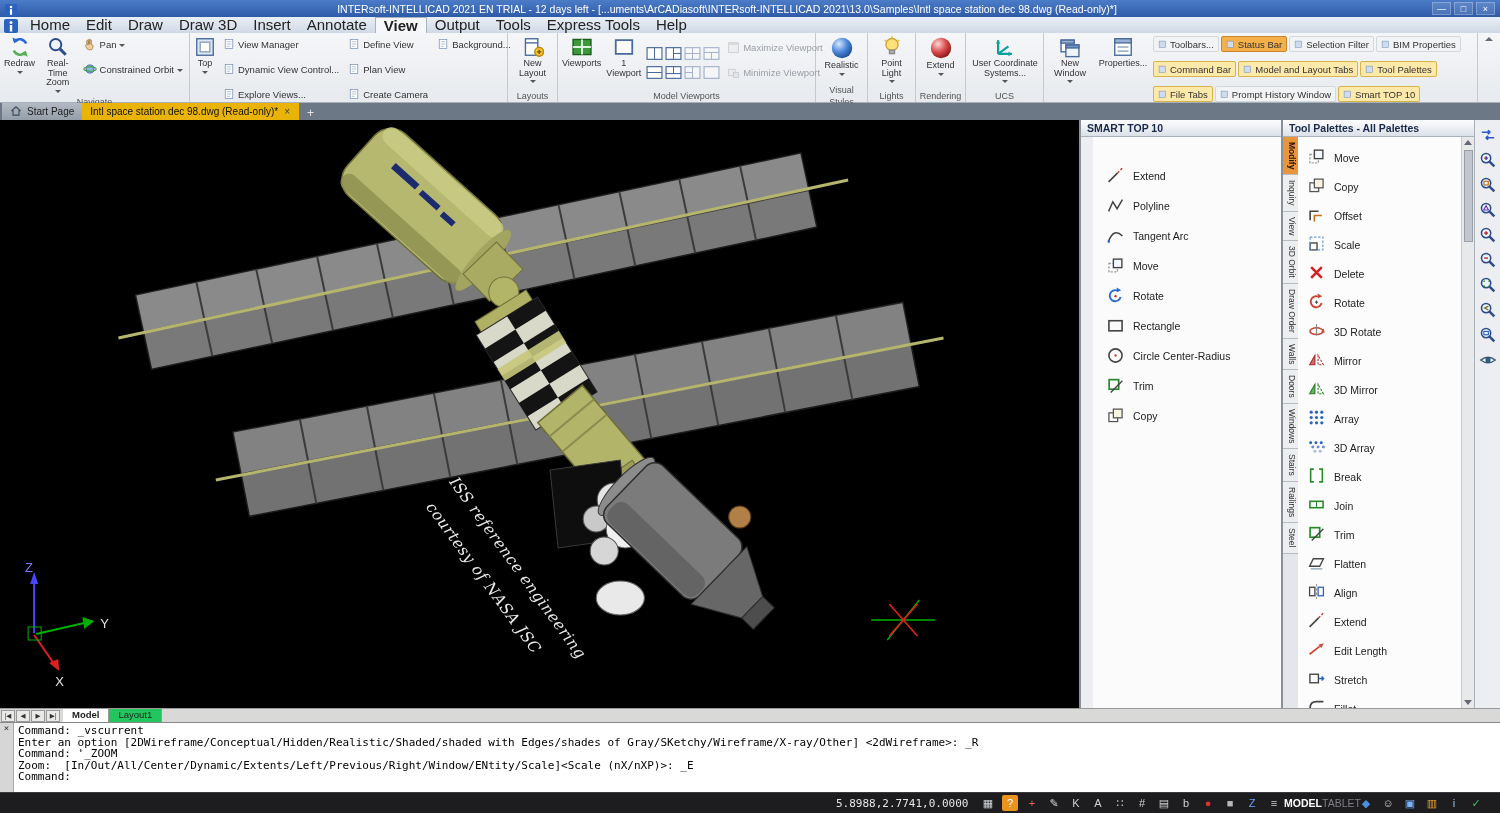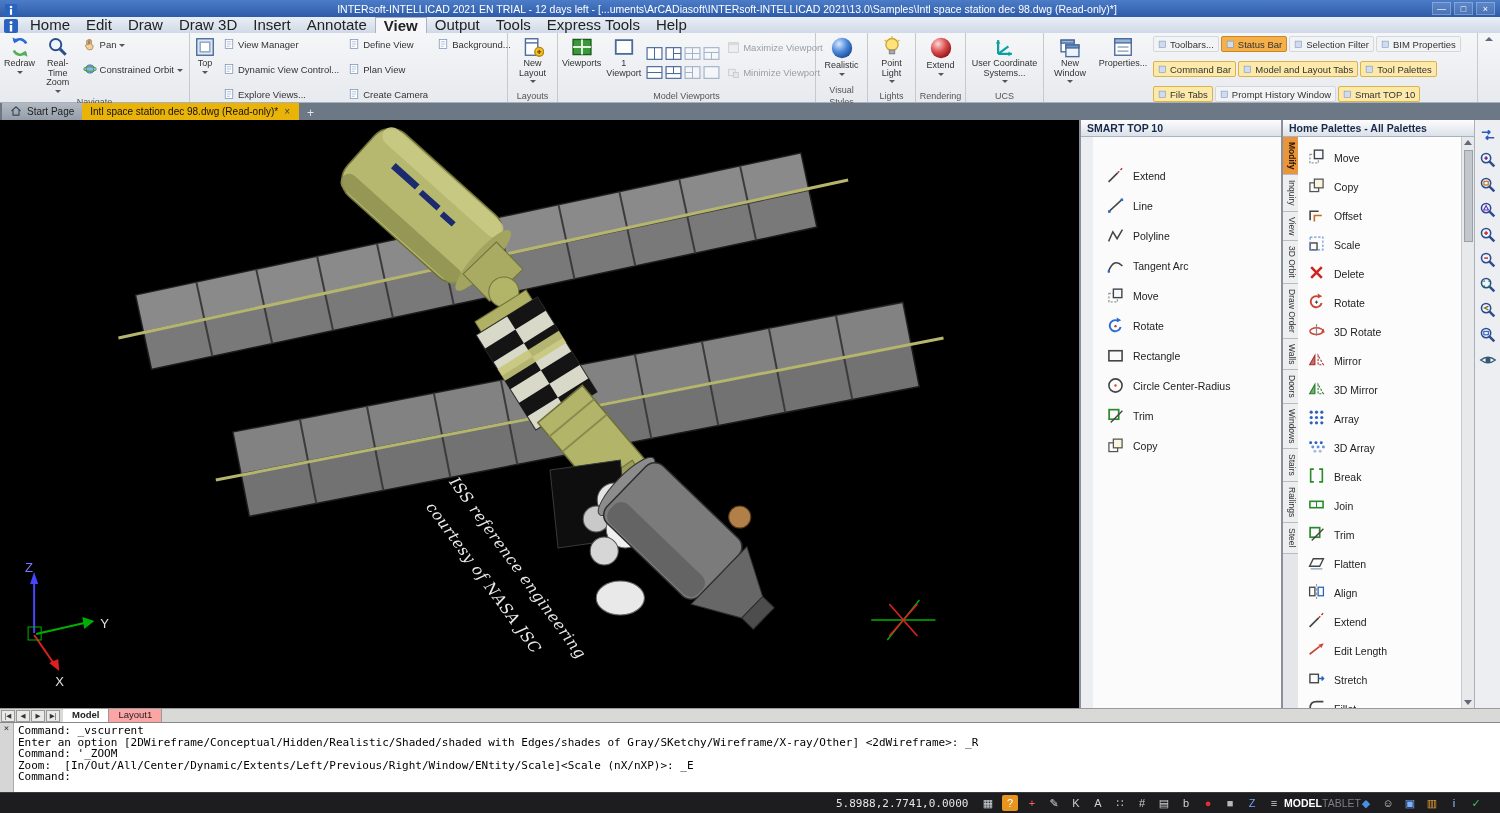--- a/index.html
+++ b/index.html
@@ -88,21 +88,21 @@
 .sthumb{width:9px;height:92px;background:#c3c7cd;border:1px solid #9aa0a8;margin-top:2px}
 
 #rail{width:26px;background:#eceef1;border-left:1px solid #aab0b8;display:flex;flex-direction:column;
   align-items:center;padding-top:6px;gap:3px}
 .rail-btn{width:22px;height:22px;display:flex;align-items:center;justify-content:center;border-radius:2px}
 
 #model-row{position:absolute;top:708px;left:0;right:0;height:14px;background:#d9d9d7;display:flex;
   align-items:center;font-size:9.5px;border-top:1px solid #9a9a9a;color:#222}
 .mnav{width:14px;height:12px;border:1px solid #999;background:#eaeae8;font-size:6.5px;display:flex;
   align-items:center;justify-content:center;margin-left:1px;color:#333}
-.mtab{padding:0 9px;height:13px;line-height:12px;border-right:1px solid #999;background:#fca5a5}
+.mtab{padding:0 9px;height:13px;line-height:12px;border-right:1px solid #999;background:#22c55e}
 .mtab.active{background:#fff;font-weight:bold}
 
 #command{position:absolute;top:722px;left:0;right:0;height:70px;background:#fff;display:flex;
   border-top:1px solid #888;font-family:"DejaVu Sans Mono",monospace;font-size:11px;color:#000}
 #cmd-gutter{width:14px;background:#d6d6d6;border-right:1px solid #aaa;text-align:center}
 #cmd-close{font-size:9px;color:#333;line-height:10px;display:block}
 #cmd-lines{padding:2px 4px;overflow:hidden}
 .cmd-line{line-height:11.6px;white-space:pre}
 
 #status{position:absolute;top:792px;left:0;right:0;height:21px;background:#1d1d20;color:#e6e6e6;
@@ -496,21 +496,21 @@
         <span>Extend</span>
         <span class="caret"></span>
       </div>
     </div>
     <div class="rlabel">
         <span>Rendering</span>
       </div>
   </div>
 
   <div class="rgroup" style="width:78px">
-    <div class="rcontent" style="justify-content:center">
+    <div class="rcontent" style="justify-content:flex-end">
       <div class="bigbtn" style="width:70px">
         <span class="bicon">
             <svg width="22" height="22" viewBox="0 0 16 16">
               <line x1="3" y1="13" x2="13" y2="13" stroke="#0aa0a0" stroke-width="1.6"></line>
               <line x1="3" y1="13" x2="3" y2="3" stroke="#0aa0a0" stroke-width="1.6"></line>
               <line x1="3" y1="13" x2="10.5" y2="7.5" stroke="#0aa0a0" stroke-width="1.6"></line>
               <polygon points="13,13 10.5,11.3 10.5,14.7" fill="#0aa0a0"></polygon>
               <polygon points="3,3 1.3,5.5 4.7,5.5" fill="#0aa0a0"></polygon>
             </svg>
           </span>
@@ -795,28 +795,20 @@
     <div id="smart-tools">
         <div class="tool-row">
           <span class="ticon"><svg width="17" height="17" viewBox="0 0 16 16">
               <line x1="1.5" y1="14" x2="10" y2="5.5" stroke="#444" stroke-width="1.5"></line>
               <line x1="10" y1="5.5" x2="14.5" y2="1" stroke="#b33" stroke-width="1.3" stroke-dasharray="2.2,1.6"></line>
             </svg></span>
           <span class="tlabel">Extend</span>
         </div>
         <div class="tool-row">
           <span class="ticon"><svg width="17" height="17" viewBox="0 0 16 16">
-              <line x1="2" y1="13.5" x2="14" y2="2.5" stroke="#444" stroke-width="1.4"></line>
-              <rect x="1" y="12.5" width="2.4" height="2.4" fill="#2a6ad4"></rect>
-              <rect x="12.8" y="1.4" width="2.4" height="2.4" fill="#2a6ad4"></rect>
-            </svg></span>
-          <span class="tlabel">Line</span>
-        </div>
-        <div class="tool-row">
-          <span class="ticon"><svg width="17" height="17" viewBox="0 0 16 16">
               <polyline points="1.5,13.5 5.5,4.5 9.5,11 14.5,2.5" fill="none" stroke="#444" stroke-width="1.4"></polyline>
             </svg></span>
           <span class="tlabel">Polyline</span>
         </div>
         <div class="tool-row">
           <span class="ticon"><svg width="17" height="17" viewBox="0 0 16 16">
               <path d="M1.5 13.5 Q6.5 0.5 14.5 8.5" fill="none" stroke="#444" stroke-width="1.5"></path>
               <rect x="0.6" y="12.6" width="2.2" height="2.2" fill="#2a6ad4"></rect>
             </svg></span>
           <span class="tlabel">Tangent Arc</span>
@@ -861,21 +853,21 @@
               <rect x="1.8" y="5.5" width="8.2" height="8.2" fill="#fff" stroke="#555" stroke-width="1.2"></rect>
               <rect x="6" y="2" width="8.2" height="8.2" fill="#f8f4e0" stroke="#555" stroke-width="1.2"></rect>
             </svg></span>
           <span class="tlabel">Copy</span>
         </div>
       </div>
   </div>
 
   <div id="palette-panel" class="side-panel">
     <div class="panel-header">
-      <span>Home Palettes - All Palettes</span>
+      <span>Tool Palettes - All Palettes</span>
     </div>
     <div class="palette-body">
       <div id="palette-tabs">
           <div class="ptab active">Modify</div>
           <div class="ptab">Inquiry</div>
           <div class="ptab">View</div>
           <div class="ptab">3D Orbit</div>
           <div class="ptab">Draw Order</div>
           <div class="ptab">Walls</div>
           <div class="ptab">Doors</div>

